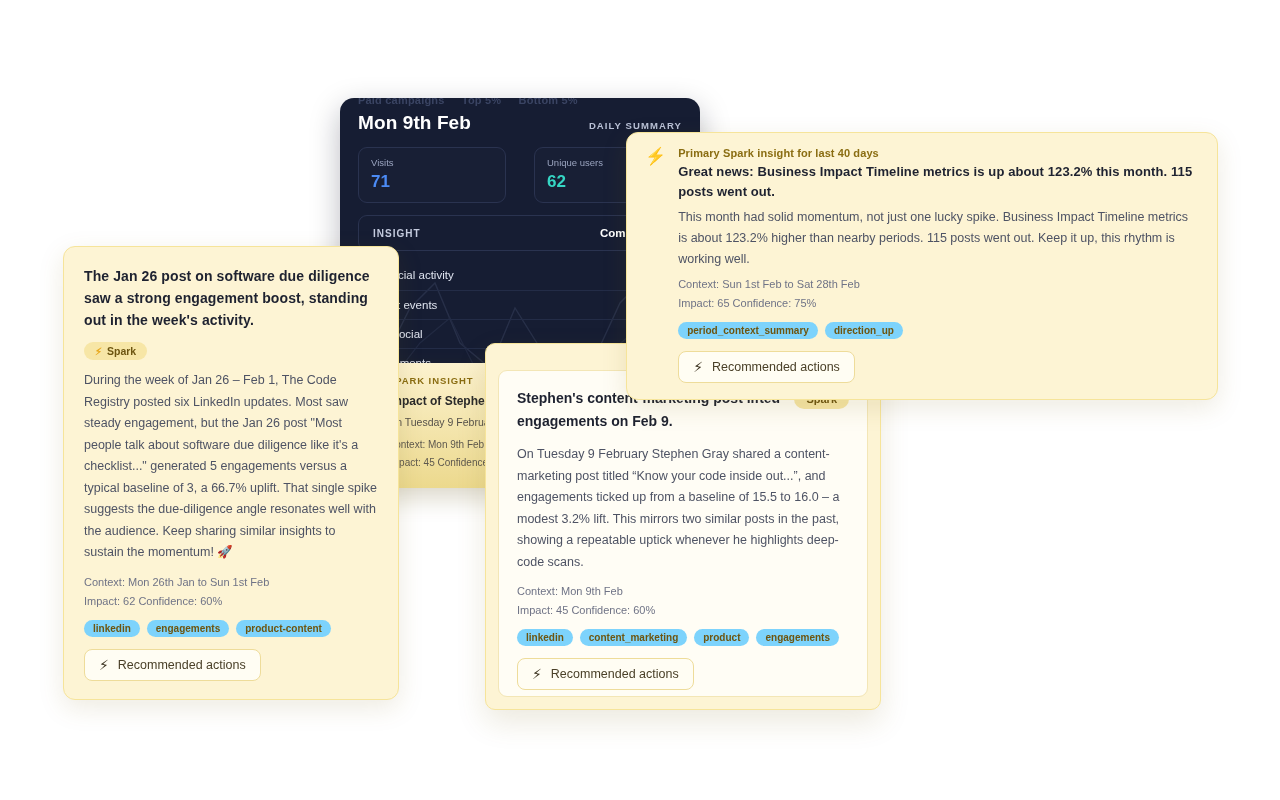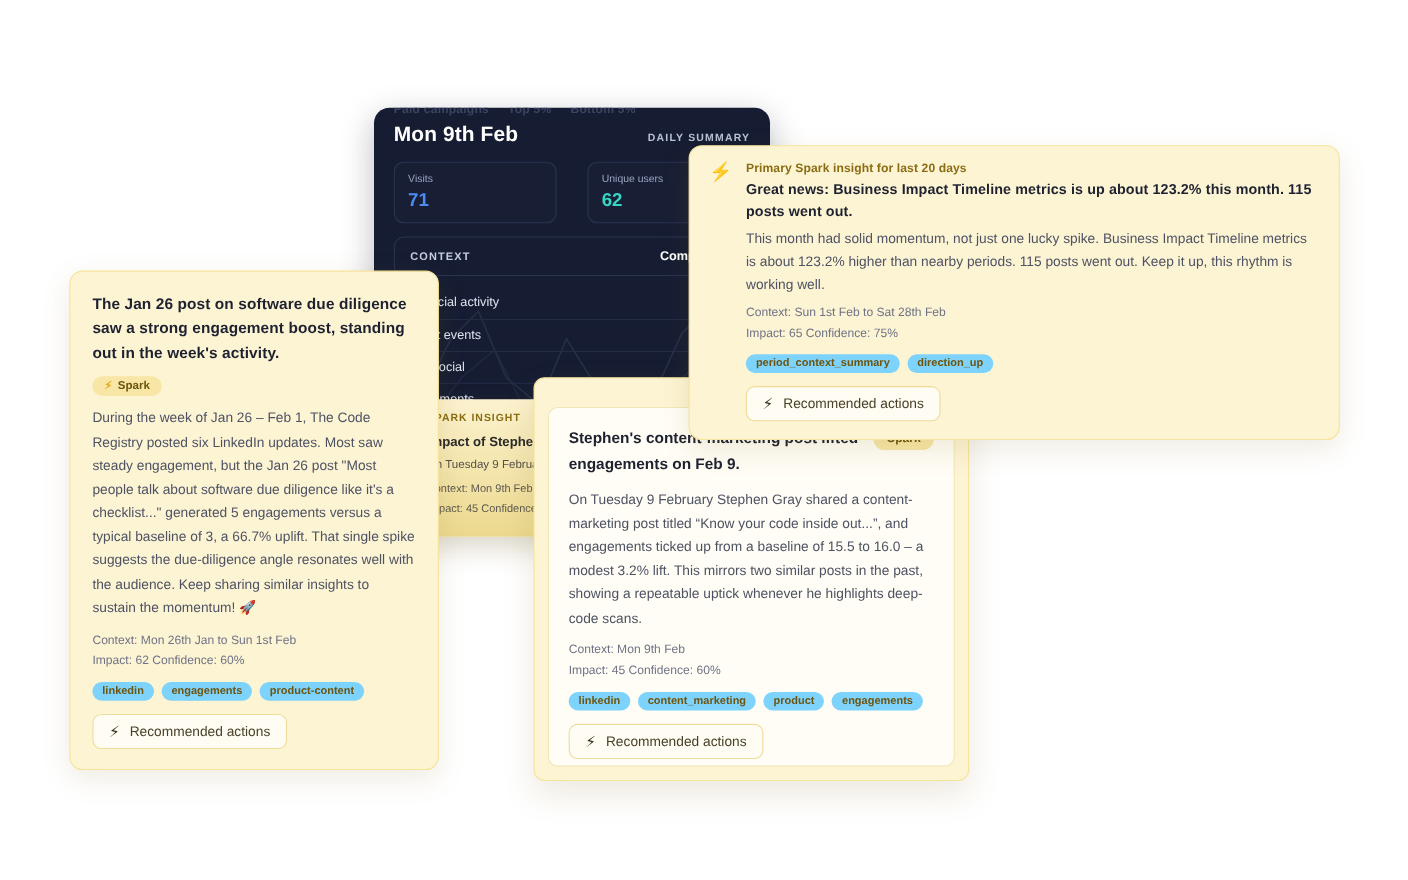--- a/index.html
+++ b/index.html
@@ -202,21 +202,21 @@
         <div class="dp-stat-label">Visits</div>
         <div class="dp-stat-value v-blue">71</div>
       </div>
       <div class="dp-stat">
         <div class="dp-stat-label">Unique users</div>
         <div class="dp-stat-value v-teal">62</div>
       </div>
     </div>
 
     <div class="dp-context">
-      <div class="dp-context-label">CONTEXT</div>
+      <div class="dp-context-label">INSIGHT</div>
       <div class="dp-context-cmp">Comparison</div>
     </div>
 
     <div class="dp-rows">
       <div class="dp-row">
         <div class="dp-row-left">
           <span class="dp-avatar">AL</span>
           <span>Social activity</span>
         </div>
         <span class="dp-row-val"></span>
@@ -244,21 +244,21 @@
           <span>Spark insights</span>
         </div>
         <span class="dp-row-val">4</span>
       </div>
     </div>
   </div>
 
   <div id="primary-insight" class="spark-card">
     <div class="pi-bolt">⚡</div>
     <div class="pi-body">
-      <span class="card-kicker">Primary Spark insight for last 20 days</span>
+      <span class="card-kicker">Primary Spark insight for last 40 days</span>
       <span class="card-headline">Great news: Business Impact Timeline metrics is up about 123.2% this month. 115 posts went out.</span>
       <div class="card-body">This month had solid momentum, not just one lucky spike. Business Impact Timeline metrics is about 123.2% higher than nearby periods. 115 posts went out. Keep it up, this rhythm is working well.</div>
       <div class="card-meta">Context: Sun 1st Feb to Sat 28th Feb</div>
       <div class="card-meta">Impact: 65   Confidence: 75%</div>
       <div class="tag-row">
         <span class="tag">period_context_summary</span>
         <span class="tag">direction_up</span>
       </div>
       <div class="rec-btn">
         <span class="bolt">⚡︎</span>

